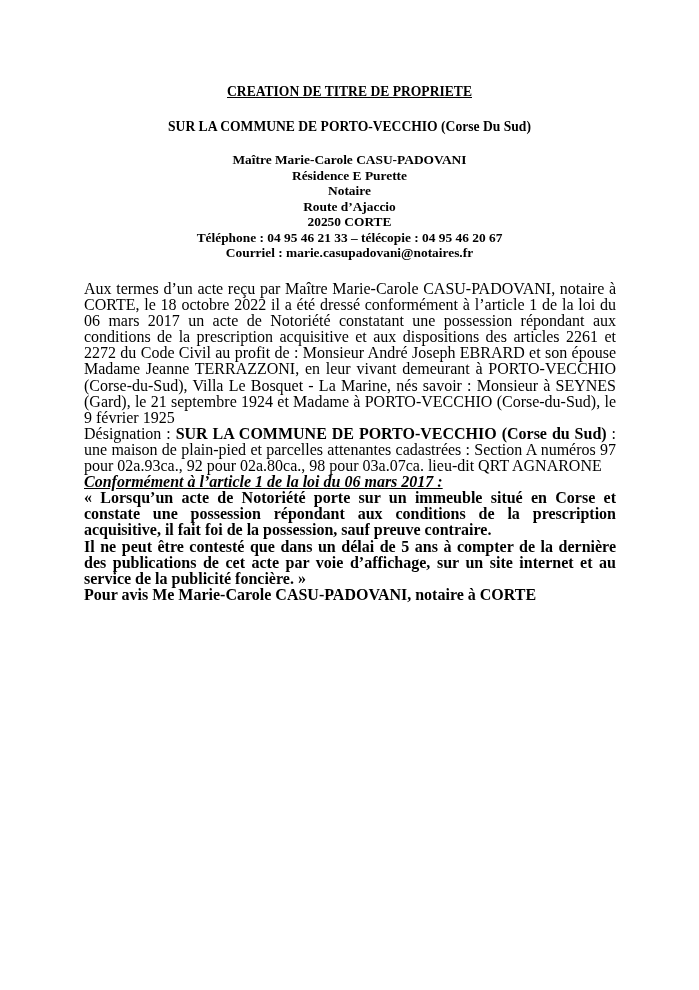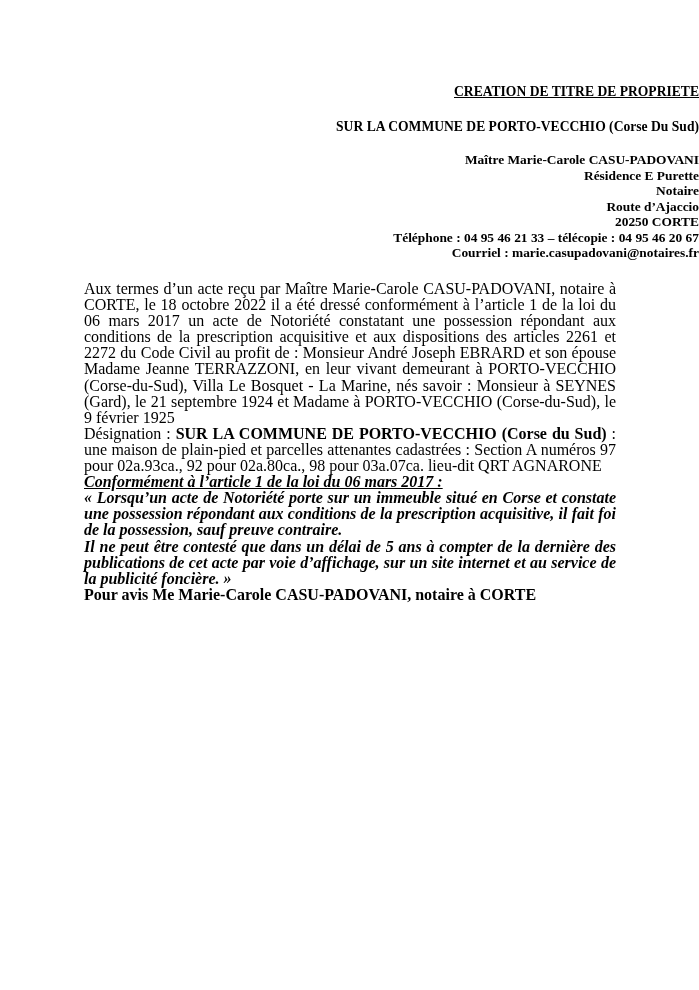--- a/index.html
+++ b/index.html
@@ -1,33 +1,33 @@
 <!DOCTYPE html>
 <html><head>
   <meta charset="utf-8">
   <style>
     html, body { margin: 0; padding: 0; background: #ffffff; }
     body {
       width: 699px; height: 990px; position: relative; overflow: hidden;
       font-family: "Liberation Serif", "DejaVu Serif", serif;
       color: #000; font-size: 13.4px;
     }
-    .center { position: absolute; left: 0; width: 699px; text-align: right; font-weight: bold; }
+    .center { position: absolute; left: 0; width: 699px; text-align: center; font-weight: bold; }
     .title { top: 84px; font-size: 13.6px; text-decoration: underline; }
     .subtitle { top: 119px; font-size: 13.6px; }
     .addr { top: 152px; line-height: 15.5px; font-size: 13.4px; }
     .addr div { margin: 0; }
     .body {
       position: absolute; left: 84px; width: 532px; top: 281px;
       line-height: 16.1px; text-align: justify; font-size: 16px;
     }
     .body p { margin: 0; }
     .b { font-weight: bold; }
     .bu { font-weight: bold; text-decoration: underline; font-style: italic; }
-    .bi { font-weight: bold; font-style: italic; }
+    .bi { font-weight: bold; }
   </style>
 </head>
 <body>
 
 <div class="center title">CREATION DE TITRE DE PROPRIETE</div>
 <div class="center subtitle">SUR LA COMMUNE DE PORTO-VECCHIO (Corse Du Sud)</div>
 
 <div class="center addr">
   <div>Maître Marie-Carole CASU-PADOVANI</div>
   <div>Résidence E Purette</div>

